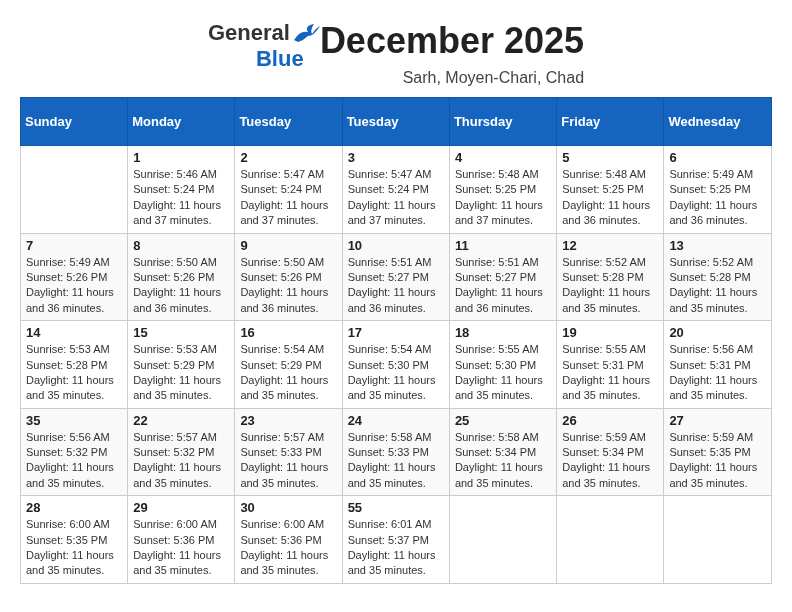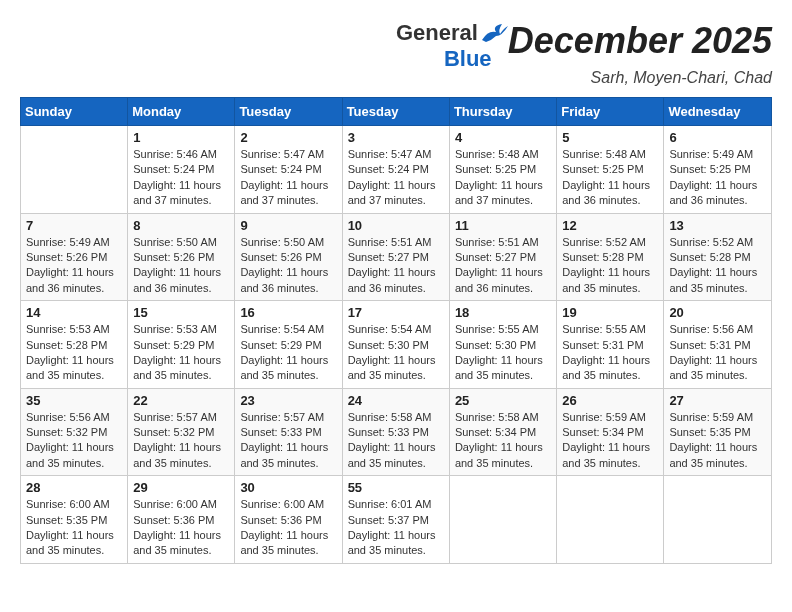--- a/index.html
+++ b/index.html
@@ -5,21 +5,21 @@
     * { box-sizing: border-box; margin: 0; padding: 0; }
     body {
       font-family: Arial, sans-serif;
       background: #fff;
       width: 792px;
       min-height: 612px;
       padding: 20px;
     }
     .header {
       display: flex;
-      justify-content: flex-end;
+      justify-content: center;
       align-items: flex-start;
       margin-bottom: 10px;
     }
     .logo {
       display: flex;
       flex-direction: column;
       align-items: flex-start;
     }
     .logo-text {
       display: flex;
@@ -36,42 +36,41 @@
       color: #1565C0;
       margin-left: 48px;
     }
     .logo-bird {
       width: 28px;
       height: 22px;
       margin-left: 2px;
     }
     .title-block {
       text-align: right;
-      font-style: italic;
     }
     .month-title {
       font-size: 36px;
       font-weight: bold;
       color: #222;
     }
     .location-title {
       font-size: 16px;
       color: #444;
       margin-top: 7px;
     }
     .calendar {
       width: 100%;
       border-collapse: collapse;
       border: 1px solid #ccc;
     }
     .calendar th {
       background-color: #1565C0;
       color: #fff;
       font-size: 13px;
-      padding: 6px 4px;
+      padding: 16px 4px;
       text-align: left;
       border: 1px solid #1255a0;
     }
     .calendar td {
       vertical-align: top;
       border: 1px solid #ccc;
       padding: 4px 5px;
       width: 108px;
       min-height: 80px;
       background: #fff;

